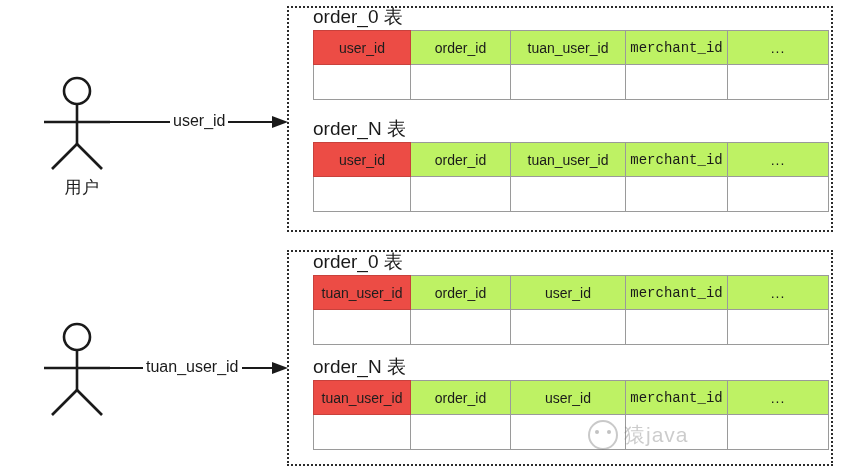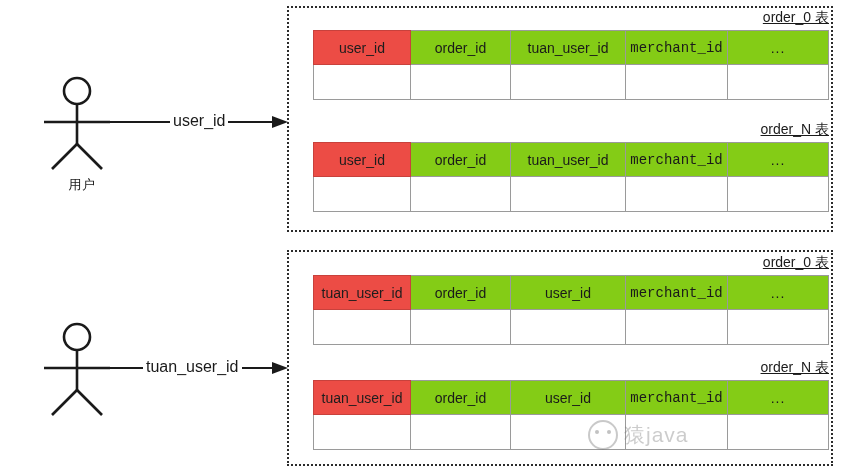--- a/index.html
+++ b/index.html
@@ -21,21 +21,21 @@
   
   .actor {
     position: absolute;
     width: 120px;
   }
   .actor svg { display: block; }
   .actor-label {
     position: absolute;
     width: 120px;
     text-align: center;
-    font-size: 13px;
+    font-size: 17px;
     color: #1a1a1a;
     letter-spacing: 0.5px;
   }
 
   
   .arrow-wrap { position: absolute; }
   .arrow-wrap svg { display: block; overflow: visible; }
   .arrow-label {
     position: absolute;
     font-size: 16px;
@@ -50,46 +50,45 @@
   .group-box {
     position: absolute;
     border: 2px dotted #2b2b2b;
     box-sizing: border-box;
     background: transparent;
   }
 
   
   .table-block { position: absolute; }
   .table-title {
-    text-align: right;
-    font-size: 14px;
+    text-align: left;
+    font-size: 19px;
     color: #1a1a1a;
     line-height: 18px;
     margin-bottom: 4px;
     white-space: nowrap;
-    text-decoration: underline;
   }
   table.shard {
     border-collapse: collapse;
     table-layout: fixed;
     width: 490px;
     background: #ffffff;
   }
   table.shard td {
     border: 1px solid #9a9a9a;
     height: 31px;
     padding: 0 2px;
     text-align: center;
     font-size: 14px;
     color: #1a1a1a;
     overflow: hidden;
     white-space: nowrap;
   }
   table.shard tr.head td {
-    background: #84cc16;
+    background: #bef264;
     height: 33px;
   }
   table.shard tr.head td.key {
     background: #ec4c45;
     color: #1d1d1d;
     border-color: #c8413c;
   }
   table.shard tr.body td { background: #ffffff; height: 34px; }
   td.c0 { width: 92px; }
   td.c1 { width: 95px; }

